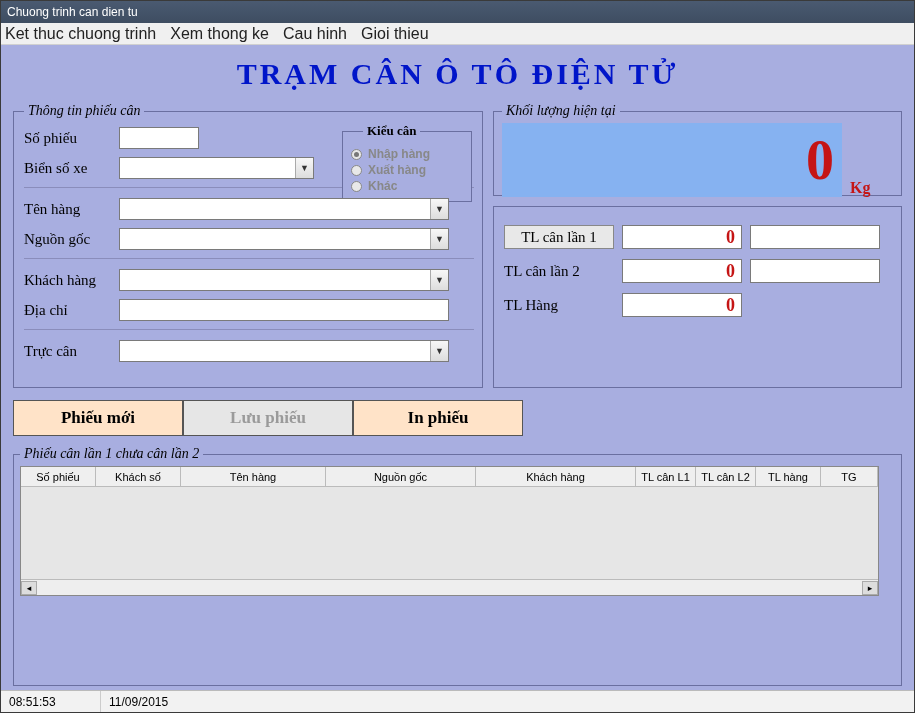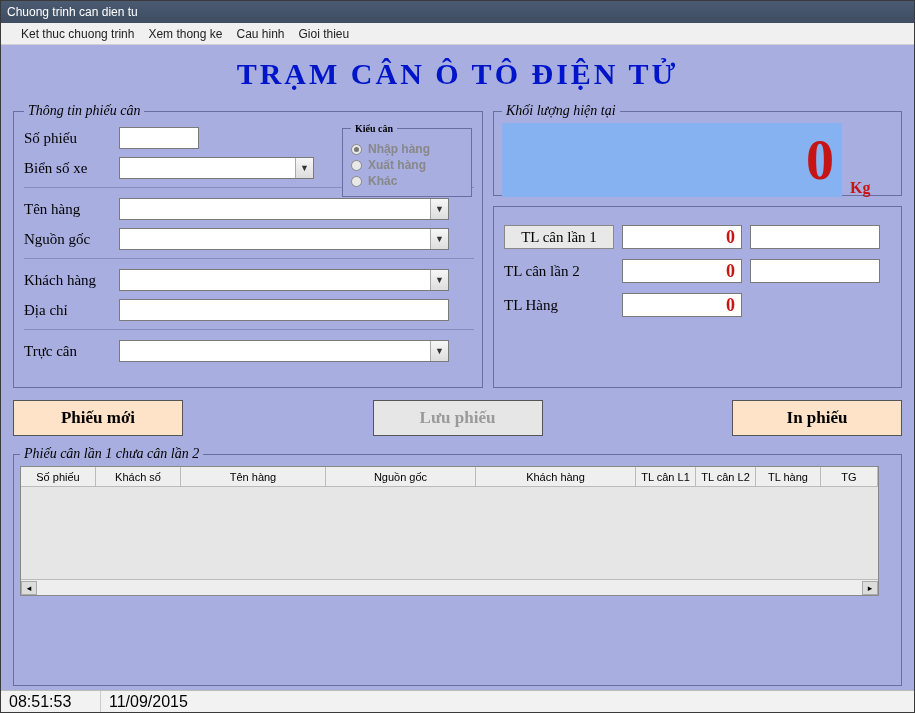--- a/index.html
+++ b/index.html
@@ -25,22 +25,22 @@
     align-items: center;
     padding-left: 6px;
     font-size: 12px;
   }
   .menubar {
     height: 22px;
     background: #f0f0f0;
     display: flex;
     align-items: center;
     gap: 14px;
-    padding-left: 20px;
-    font-size: 12px;
+    padding-left: 4px;
+    font-size: 16px;
     border-bottom: 1px solid #d0d0d0;
   }
   .menubar .menuitem { cursor: pointer; color: #222; }
   .appbody {
     flex: 1;
     background: #a8aee0;
     padding: 8px 12px 4px 12px;
     display: flex;
     flex-direction: column;
   }
@@ -98,21 +98,21 @@
     font-size: 9px; color: #333;
   }
   .groupline { border-top: 1px solid #8a8dbb; margin: 6px 0 10px 0; }
   fieldset.kieucan {
     position: absolute;
     top: 4px; right: 10px;
     width: 130px;
     padding: 6px 8px;
     background: #a8aee0;
   }
-  fieldset.kieucan legend { font-style: normal; font-weight: bold; font-family: Tahoma; font-size: 10px; }
+  fieldset.kieucan legend { font-style: normal; font-weight: bold; font-family: Tahoma; font-size: 13px; margin-left: 12px; }
   .radio-row { display: flex; align-items: center; gap: 6px; color: #888; font-weight: bold; font-size: 12px; margin: 2px 0; }
   .radio-dot {
     width: 11px; height: 11px; border-radius: 50%;
     border: 1px solid #888; background: #e8e8e8;
     display: inline-flex; align-items: center; justify-content: center;
   }
   .radio-dot.sel::after { content:""; width:5px; height:5px; border-radius:50%; background:#777; }
   .infofs { position: relative; height: 285px; }
   .weightfs {
     height: 93px;
@@ -154,21 +154,21 @@
     width: 120px; height: 24px;
     border: 1px solid #7a7a7a; background: #fff;
     text-align: right; padding-right: 6px;
     font-family: "Times New Roman", serif;
     font-size: 18px; font-weight: bold; color: #c51515;
   }
   .tlextra {
     width: 130px; height: 24px;
     border: 1px solid #7a7a7a; background: #fff;
   }
-  .btnrow { display: flex; gap: 24px; justify-content: space-between; margin: 12px 0 10px 0; }
+  .btnrow { display: flex; justify-content: flex-start; margin: 12px 0 10px 0; }
   .bigbtn {
     width: 170px; height: 36px;
     border: 1px solid #555;
     font-family: "Times New Roman", serif;
     font-size: 17px; font-weight: bold;
     background: #ffe3c8;
     cursor: pointer;
   }
   .bigbtn.disabled { color: #9a9a9a; background: #e6e6e6; }
   .gridfs { flex: 1; padding: 4px 22px 6px 6px; }
@@ -202,21 +202,21 @@
     align-items: center;
     justify-content: space-between;
   }
   .hscroll .sbtn { width: 16px; height: 14px; background: #ddd; border:1px solid #aaa; font-size:9px; text-align:center; line-height:12px; }
   .statusbar {
     height: 22px;
     background: #f2f2f2;
     border-top: 1px solid #bbb;
     display: flex;
     align-items: center;
-    font-size: 16px;
+    font-size: 12px;
   }
   .statusbar .cell {
     padding: 0 8px;
     border-right: 1px solid #ccc;
     height: 100%;
     display: flex; align-items: center;
   }
   .statusbar .cell:last-child { border-right: none; flex:1; }
 </style>
 </head>

